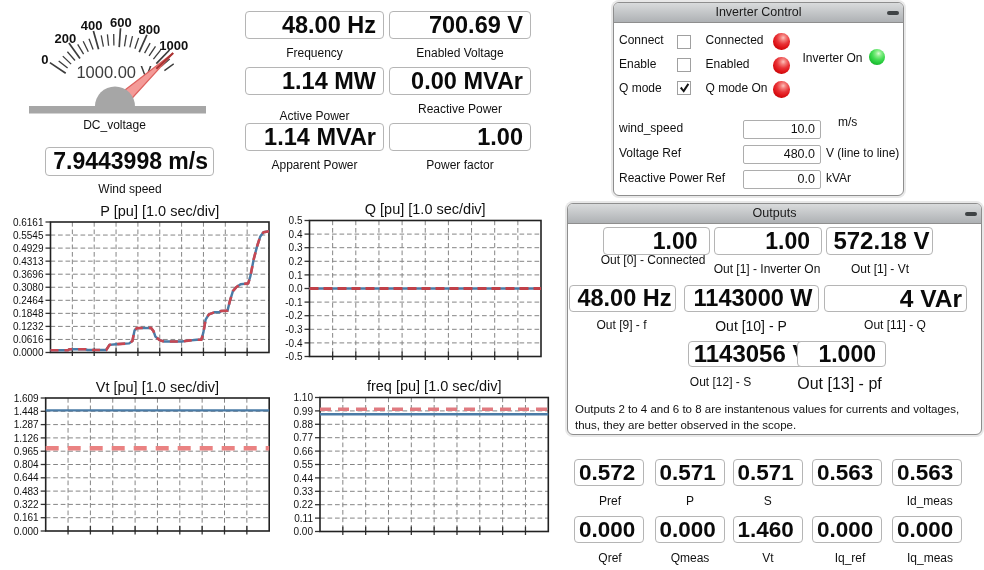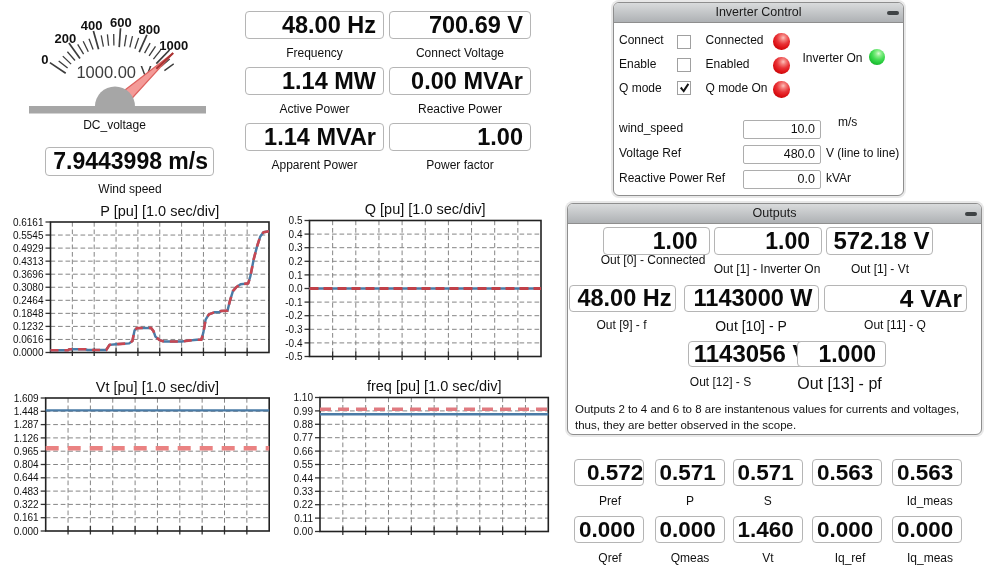--- a/index.html
+++ b/index.html
@@ -48,24 +48,24 @@
     <line x1="156.3" y1="68.7" x2="173.2" y2="53.1" stroke="#a83434" stroke-width="2"></line>
     <path d="M 95.0,106.5 A 20 20 0 0 1 135.0,106.5 Z" fill="#a6a6a6"></path>
     <rect x="29" y="106" width="177" height="7.5" fill="#a6a6a6"></rect>
   </svg>
 <div class="lbl" style="left:14.5px;top:117.5px;width:200px;font-size:12px;">DC_voltage</div>
 <div class="disp" style="left:45px;top:147px;width:169px;height:29px;font-size:23px;line-height:27px;text-align:right;padding-right:5px;">7.9443998 m/s</div>
 <div class="lbl" style="left:30px;top:182px;width:200px;font-size:12px;">Wind speed</div>
 <div class="disp" style="left:245px;top:11px;width:139px;height:28px;font-size:23.5px;line-height:26px;text-align:right;padding-right:7px;">48.00 Hz</div>
 <div class="disp" style="left:389px;top:11px;width:142px;height:28px;font-size:23.5px;line-height:26px;text-align:right;padding-right:7px;">700.69 V</div>
 <div class="lbl" style="left:214.5px;top:46px;width:200px;font-size:12px;">Frequency</div>
-<div class="lbl" style="left:360px;top:46px;width:200px;font-size:12px;">Connect Voltage</div>
+<div class="lbl" style="left:360px;top:46px;width:200px;font-size:12px;">Enabled Voltage</div>
 <div class="disp" style="left:245px;top:67px;width:139px;height:28px;font-size:23.5px;line-height:26px;text-align:right;padding-right:7px;">1.14 MW</div>
 <div class="disp" style="left:389px;top:67px;width:142px;height:28px;font-size:23.5px;line-height:26px;text-align:right;padding-right:7px;">0.00 MVAr</div>
-<div class="lbl" style="left:214.5px;top:102px;width:200px;font-size:12px;">Active Power</div>
+<div class="lbl" style="left:214.5px;top:109px;width:200px;font-size:12px;">Active Power</div>
 <div class="lbl" style="left:360px;top:102px;width:200px;font-size:12px;">Reactive Power</div>
 <div class="disp" style="left:245px;top:123px;width:139px;height:28px;font-size:23.5px;line-height:26px;text-align:right;padding-right:7px;">1.14 MVAr</div>
 <div class="disp" style="left:389px;top:123px;width:142px;height:28px;font-size:23.5px;line-height:26px;text-align:right;padding-right:7px;">1.00</div>
 <div class="lbl" style="left:214.5px;top:157.5px;width:200px;font-size:12px;">Apparent Power</div>
 <div class="lbl" style="left:360px;top:157.5px;width:200px;font-size:12px;">Power factor</div>
 <svg style="position:absolute;left:0px;top:195px" width="290" height="175" viewBox="0 0 290 175">
     <text x="159.8" y="20.5" text-anchor="middle" font-size="14.5" fill="#111" font-family="Liberation Sans,sans-serif">P [pu] [1.0 sec/div]</text>
     <line x1="72.35" y1="27.00" x2="72.35" y2="157.50" stroke="#858585" stroke-width="1" stroke-dasharray="4.7,2.8"></line>
     <line x1="94.20" y1="27.00" x2="94.20" y2="157.50" stroke="#858585" stroke-width="1" stroke-dasharray="4.7,2.8"></line>
     <line x1="116.05" y1="27.00" x2="116.05" y2="157.50" stroke="#858585" stroke-width="1" stroke-dasharray="4.7,2.8"></line>
@@ -329,21 +329,21 @@
 <div class="disp" style="left:683.5px;top:284.5px;width:135px;height:27px;font-size:23.5px;line-height:25px;text-align:right;padding-right:5px;">1143000 W</div>
 <div class="disp" style="left:824px;top:284.5px;width:143px;height:27px;font-size:24.5px;line-height:25px;text-align:right;padding-right:4px;">4 VAr</div>
 <div class="lbl" style="left:521.5px;top:318px;width:200px;font-size:12px;">Out [9] - f</div>
 <div class="lbl" style="left:651px;top:318px;width:200px;font-size:14px;">Out [10] - P</div>
 <div class="lbl" style="left:795px;top:318px;width:200px;font-size:12px;">Out [11] - Q</div>
 <div class="disp" style="left:688px;top:341px;width:140px;height:26px;font-size:24px;line-height:24px;text-align:right;padding-right:3px;">1143056 VA</div>
 <div class="disp" style="left:797px;top:341px;width:89px;height:26px;font-size:23px;line-height:24px;text-align:right;padding-right:9px;">1.000</div>
 <div class="lbl" style="left:620.5px;top:374.5px;width:200px;font-size:12px;">Out [12] - S</div>
 <div class="lbl" style="left:739.5px;top:374.5px;width:200px;font-size:16px;">Out [13] - pf</div>
 <div style="position:absolute;left:575px;top:402px;width:400px;font-size:11.5px;color:#111;line-height:15.5px;white-space:nowrap;">Outputs 2 to 4 and 6 to 8 are instantenous values for currents and voltages,<br>thus, they are better observed in the scope.</div>
-<div class="disp" style="left:574px;top:459px;width:70px;height:27px;font-size:22.5px;line-height:25px;text-align:left;padding-left:12px;">0.572</div>
+<div class="disp" style="left:574px;top:459px;width:70px;height:27px;font-size:22.5px;line-height:25px;text-align:left;padding-left:4px;">0.572</div>
 <div class="lbl" style="left:510px;top:494px;width:200px;font-size:12px;">Pref</div>
 <div class="disp" style="left:654.5px;top:459px;width:70px;height:27px;font-size:22.5px;line-height:25px;text-align:left;padding-left:4px;">0.571</div>
 <div class="lbl" style="left:590px;top:494px;width:200px;font-size:12px;">P</div>
 <div class="disp" style="left:732.5px;top:459px;width:70px;height:27px;font-size:22.5px;line-height:25px;text-align:left;padding-left:4px;">0.571</div>
 <div class="lbl" style="left:667.7px;top:494px;width:200px;font-size:12px;">S</div>
 <div class="disp" style="left:812px;top:459px;width:70px;height:27px;font-size:22.5px;line-height:25px;text-align:left;padding-left:4px;">0.563</div>
 <div class="lbl" style="left:749.8px;top:494px;width:200px;font-size:12px;margin-top:21px;">Id_ref</div>
 <div class="disp" style="left:892px;top:459px;width:70px;height:27px;font-size:22.5px;line-height:25px;text-align:left;padding-left:4px;">0.563</div>
 <div class="lbl" style="left:829.7px;top:494px;width:200px;font-size:12px;">Id_meas</div>
 <div class="disp" style="left:574px;top:516px;width:70px;height:27px;font-size:22.5px;line-height:25px;text-align:left;padding-left:4px;">0.000</div>

